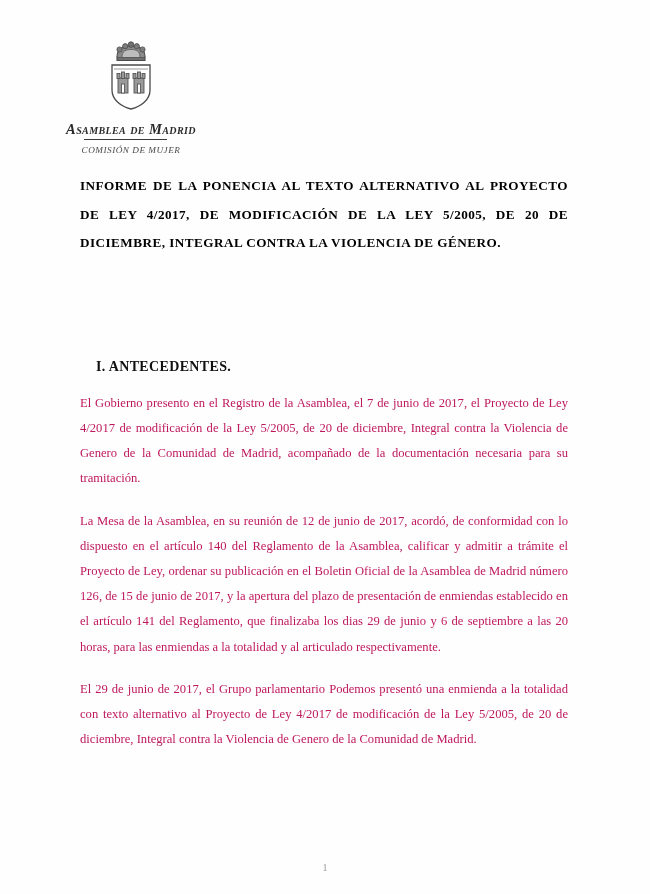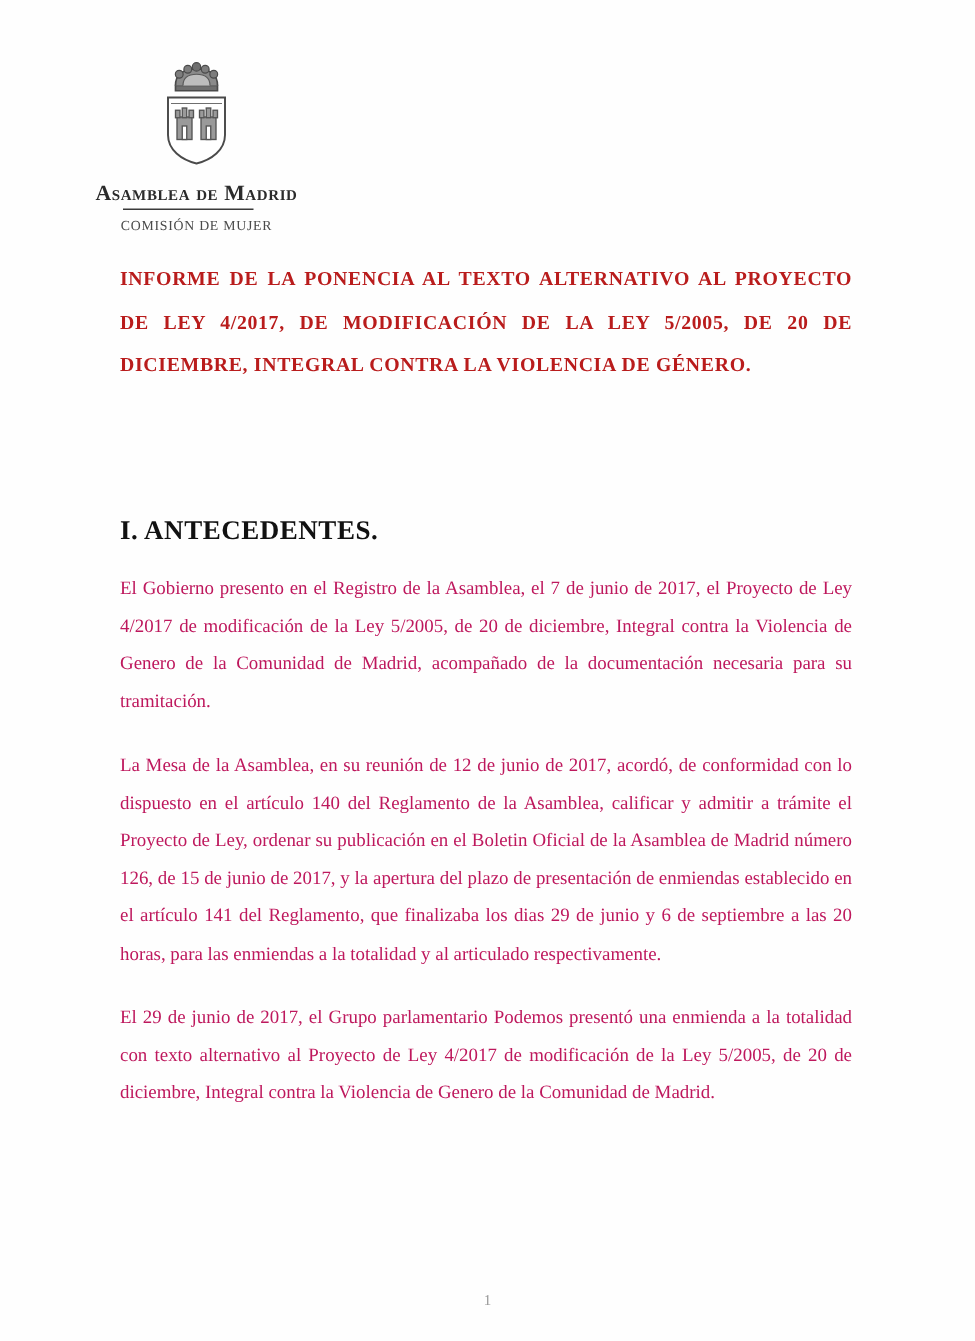--- a/index.html
+++ b/index.html
@@ -24,20 +24,21 @@
     box-sizing: border-box;
   }
 
   
   .letterhead {
     position: absolute;
     left: 26px;
     top: 36px;
     width: 210px;
     text-align: center;
+    font-style: italic;
   }
 
   .crest {
     width: 62px;
     height: 78px;
     margin: 0 auto 6px auto;
     display: block;
   }
 
   .org-name {
@@ -85,31 +86,31 @@
   }
 
   .doc-title {
     font-family: "Liberation Serif", "DejaVu Serif", serif;
     font-weight: bold;
     font-size: 13.2px;
     line-height: 2.17;
     text-align: justify;
     text-align-last: left;
     letter-spacing: 0.45px;
-    color: #b91c1c;
+    color: #000000;
     margin: 0;
   }
 
   .section-heading {
     font-family: "Liberation Serif", "DejaVu Serif", serif;
     font-weight: bold;
-    font-size: 18px;
+    font-size: 14px;
     letter-spacing: 0.35px;
     color: #111111;
-    margin: 0;
+    margin: 16px;
     padding-top: 85px;
   }
 
   .para {
     font-family: "Liberation Serif", "DejaVu Serif", serif;
     font-size: 12.6px;
     line-height: 2.0;
     text-align: justify;
     text-align-last: left;
     color: #be185d;

